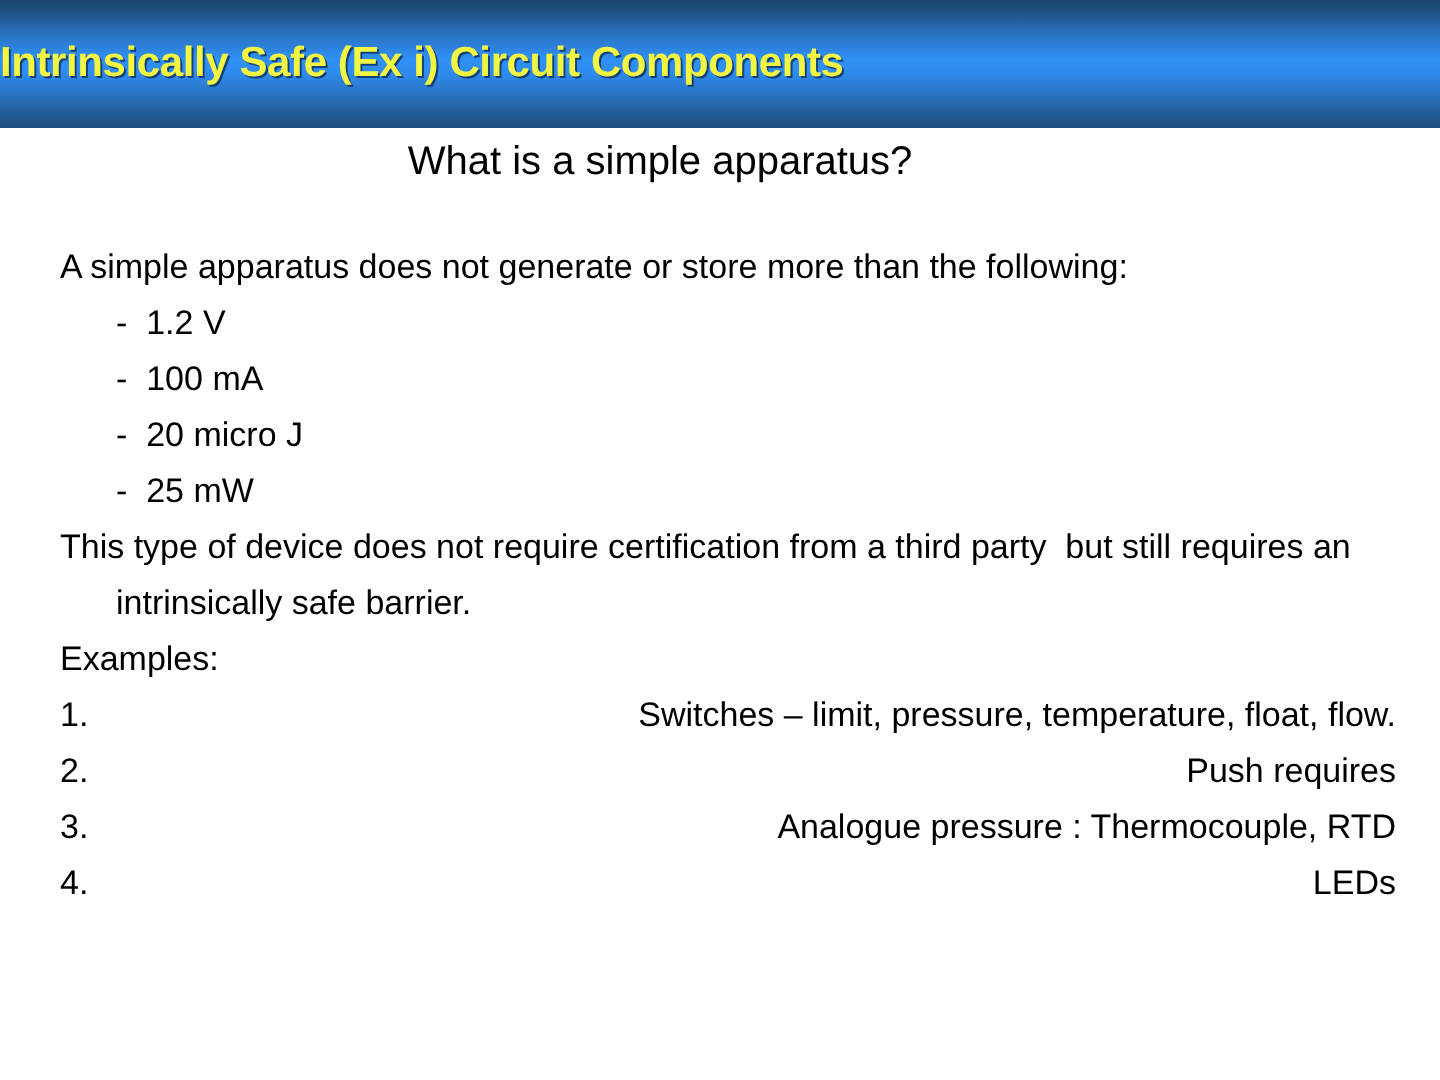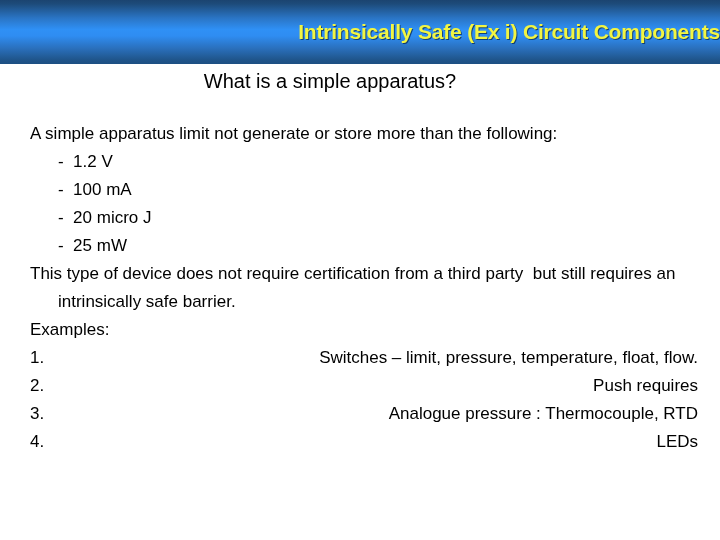--- a/index.html
+++ b/index.html
@@ -35,21 +35,21 @@
       #1d4b7a 6%,
       #2a74c4 28%,
       #2f90f5 46%,
       #2f8df2 56%,
       #2a6fbb 76%,
       #1f5489 94%,
       #1d4f82 100%
     );
     display: flex;
     align-items: center;
-    justify-content: flex-end;
+    justify-content: flex-start;
   }
 
   .title-text {
     font-size: 21px;
     font-weight: bold;
     color: #f2f542;
     letter-spacing: -0.2px;
     text-shadow: 1px 1px 0px rgba(10, 40, 80, 0.75);
     white-space: nowrap;
   }
@@ -113,21 +113,21 @@
 <div class="slide">
 
   <div class="title-banner">
     <div class="title-text">Intrinsically Safe (Ex i) Circuit Components</div>
   </div>
 
   <div class="subtitle">What is a simple apparatus?</div>
 
   <div class="body-block">
 
-    <div class="para">A simple apparatus limit not generate or store more than the following:</div>
+    <div class="para">A simple apparatus does not generate or store more than the following:</div>
 
     <div class="dash-line">-  1.2 V</div>
     <div class="dash-line">-  100 mA</div>
     <div class="dash-line">-  20 micro J</div>
     <div class="dash-line">-  25 mW</div>
 
     <div class="para">This type of device does not require certification from a third party  but still requires an intrinsically safe barrier.</div>
 
     <div class="plain-line">Examples:</div>
 

